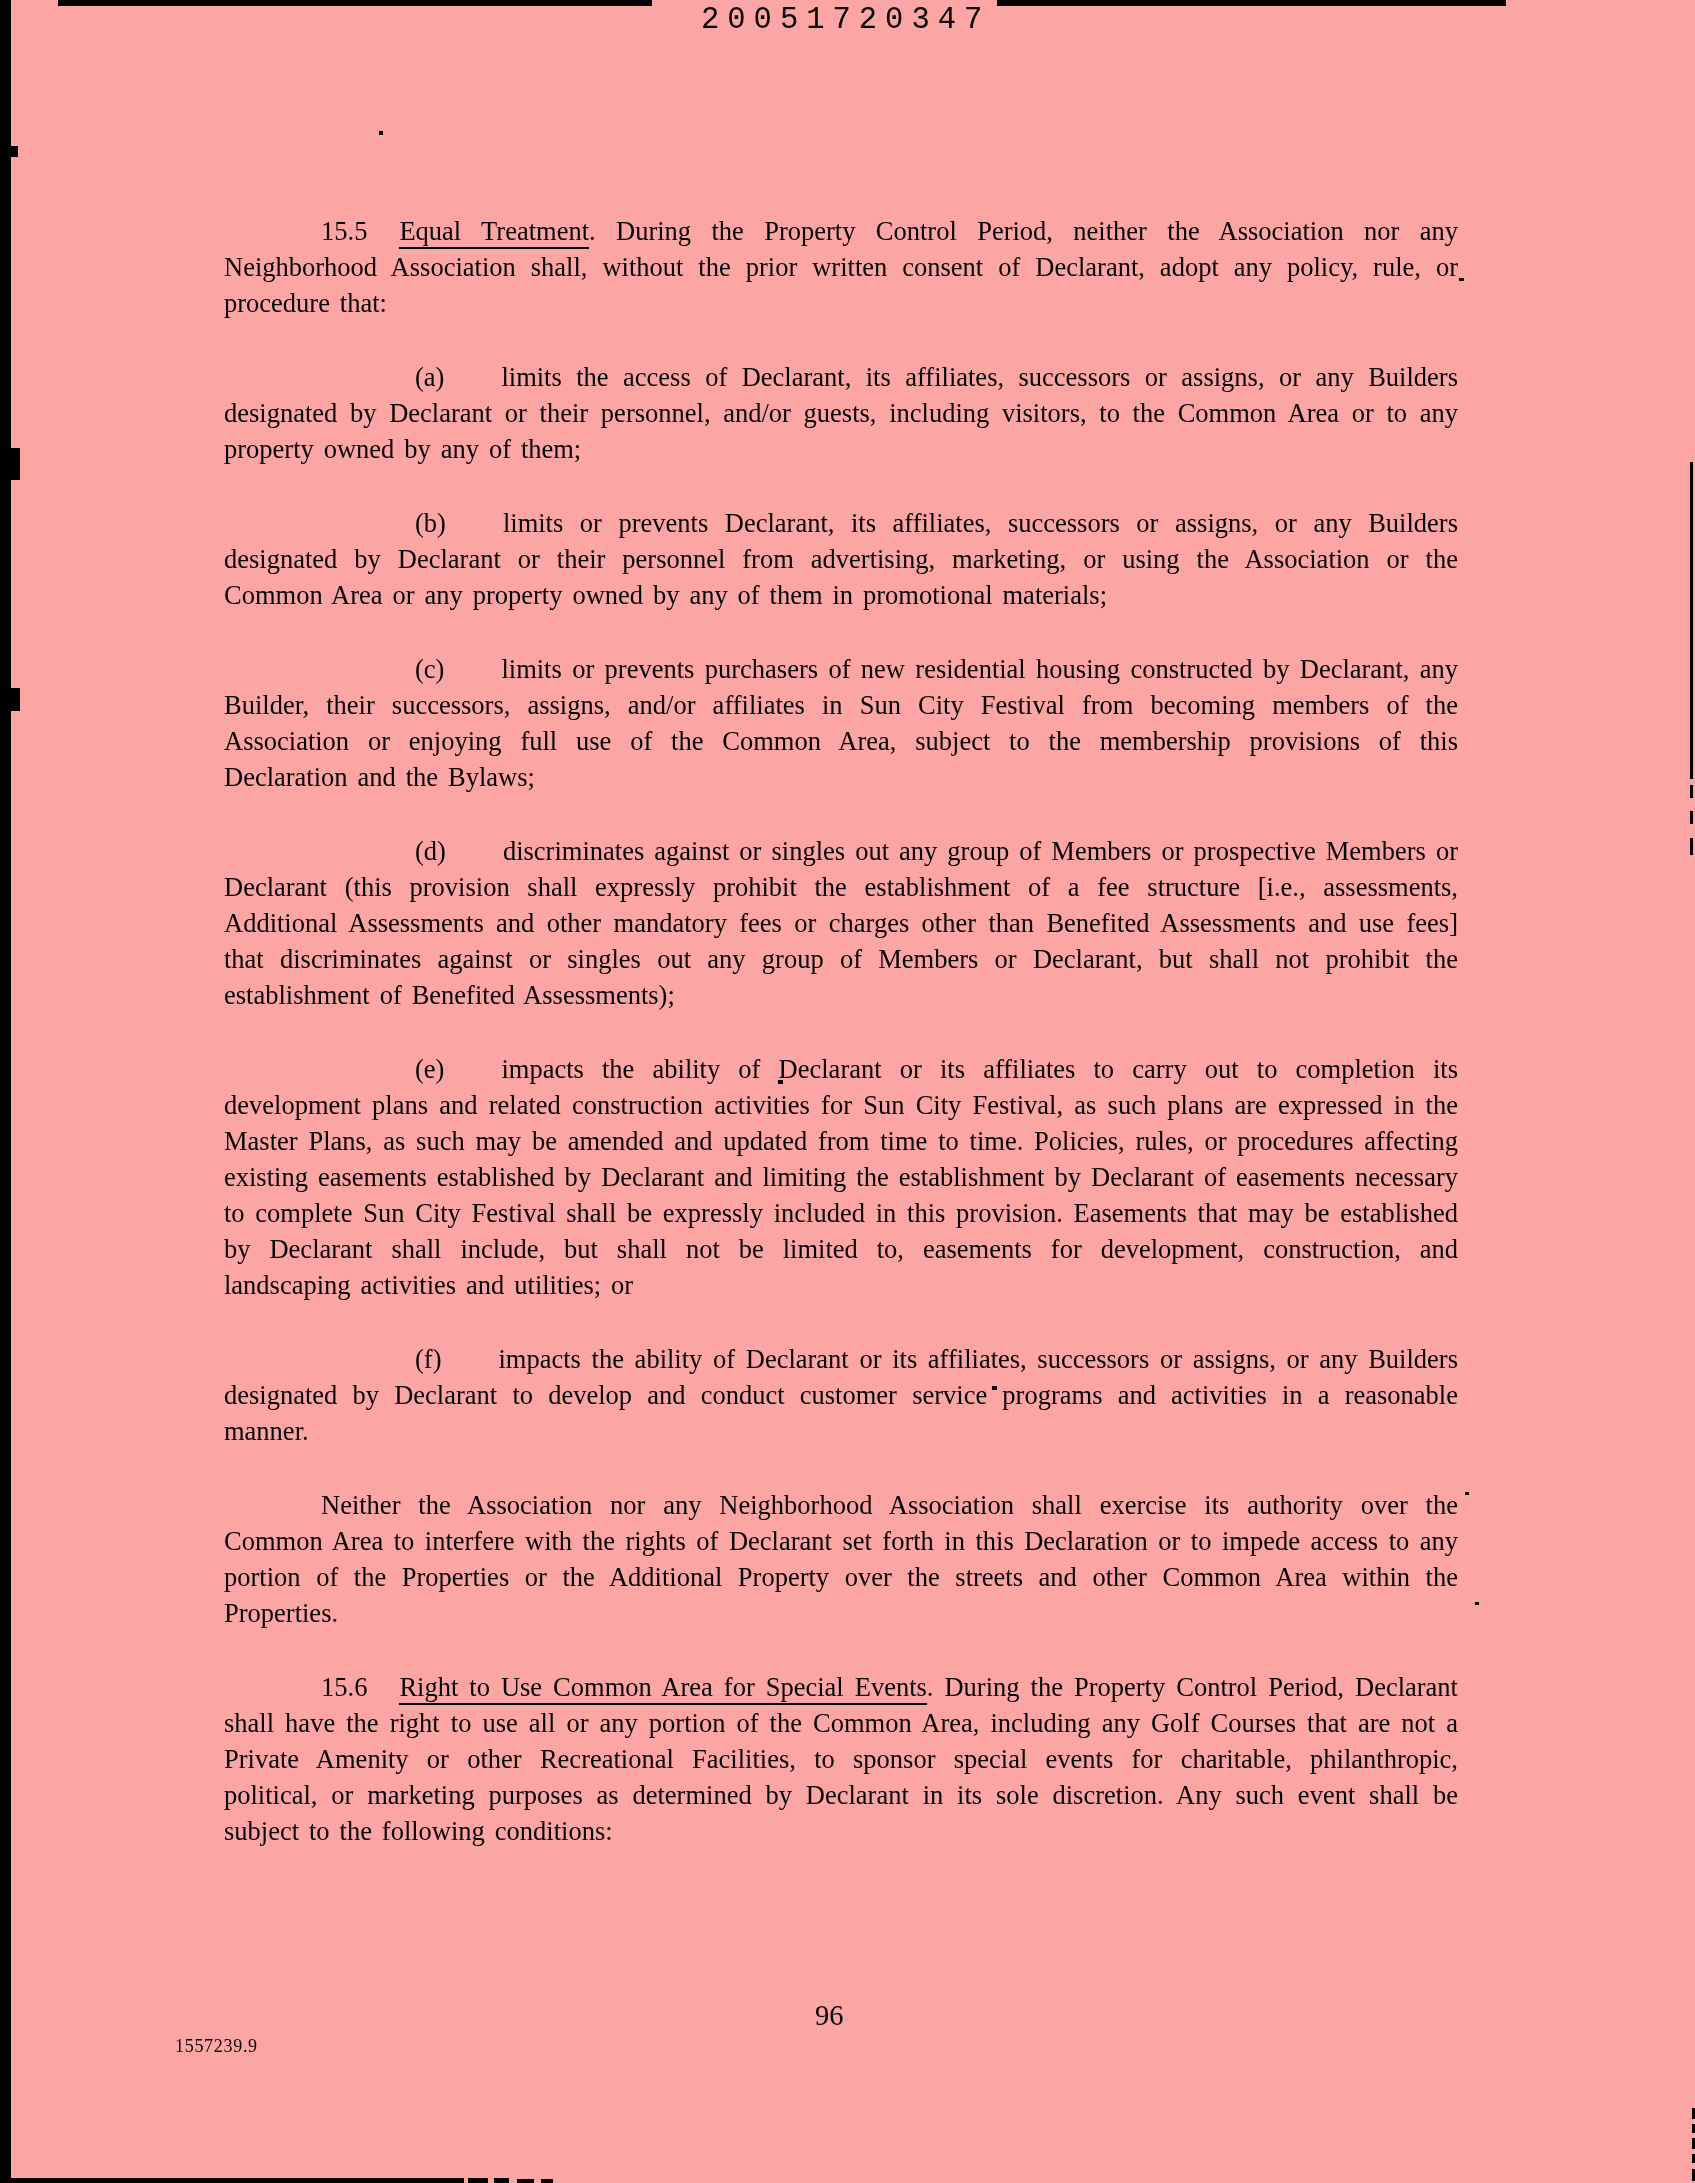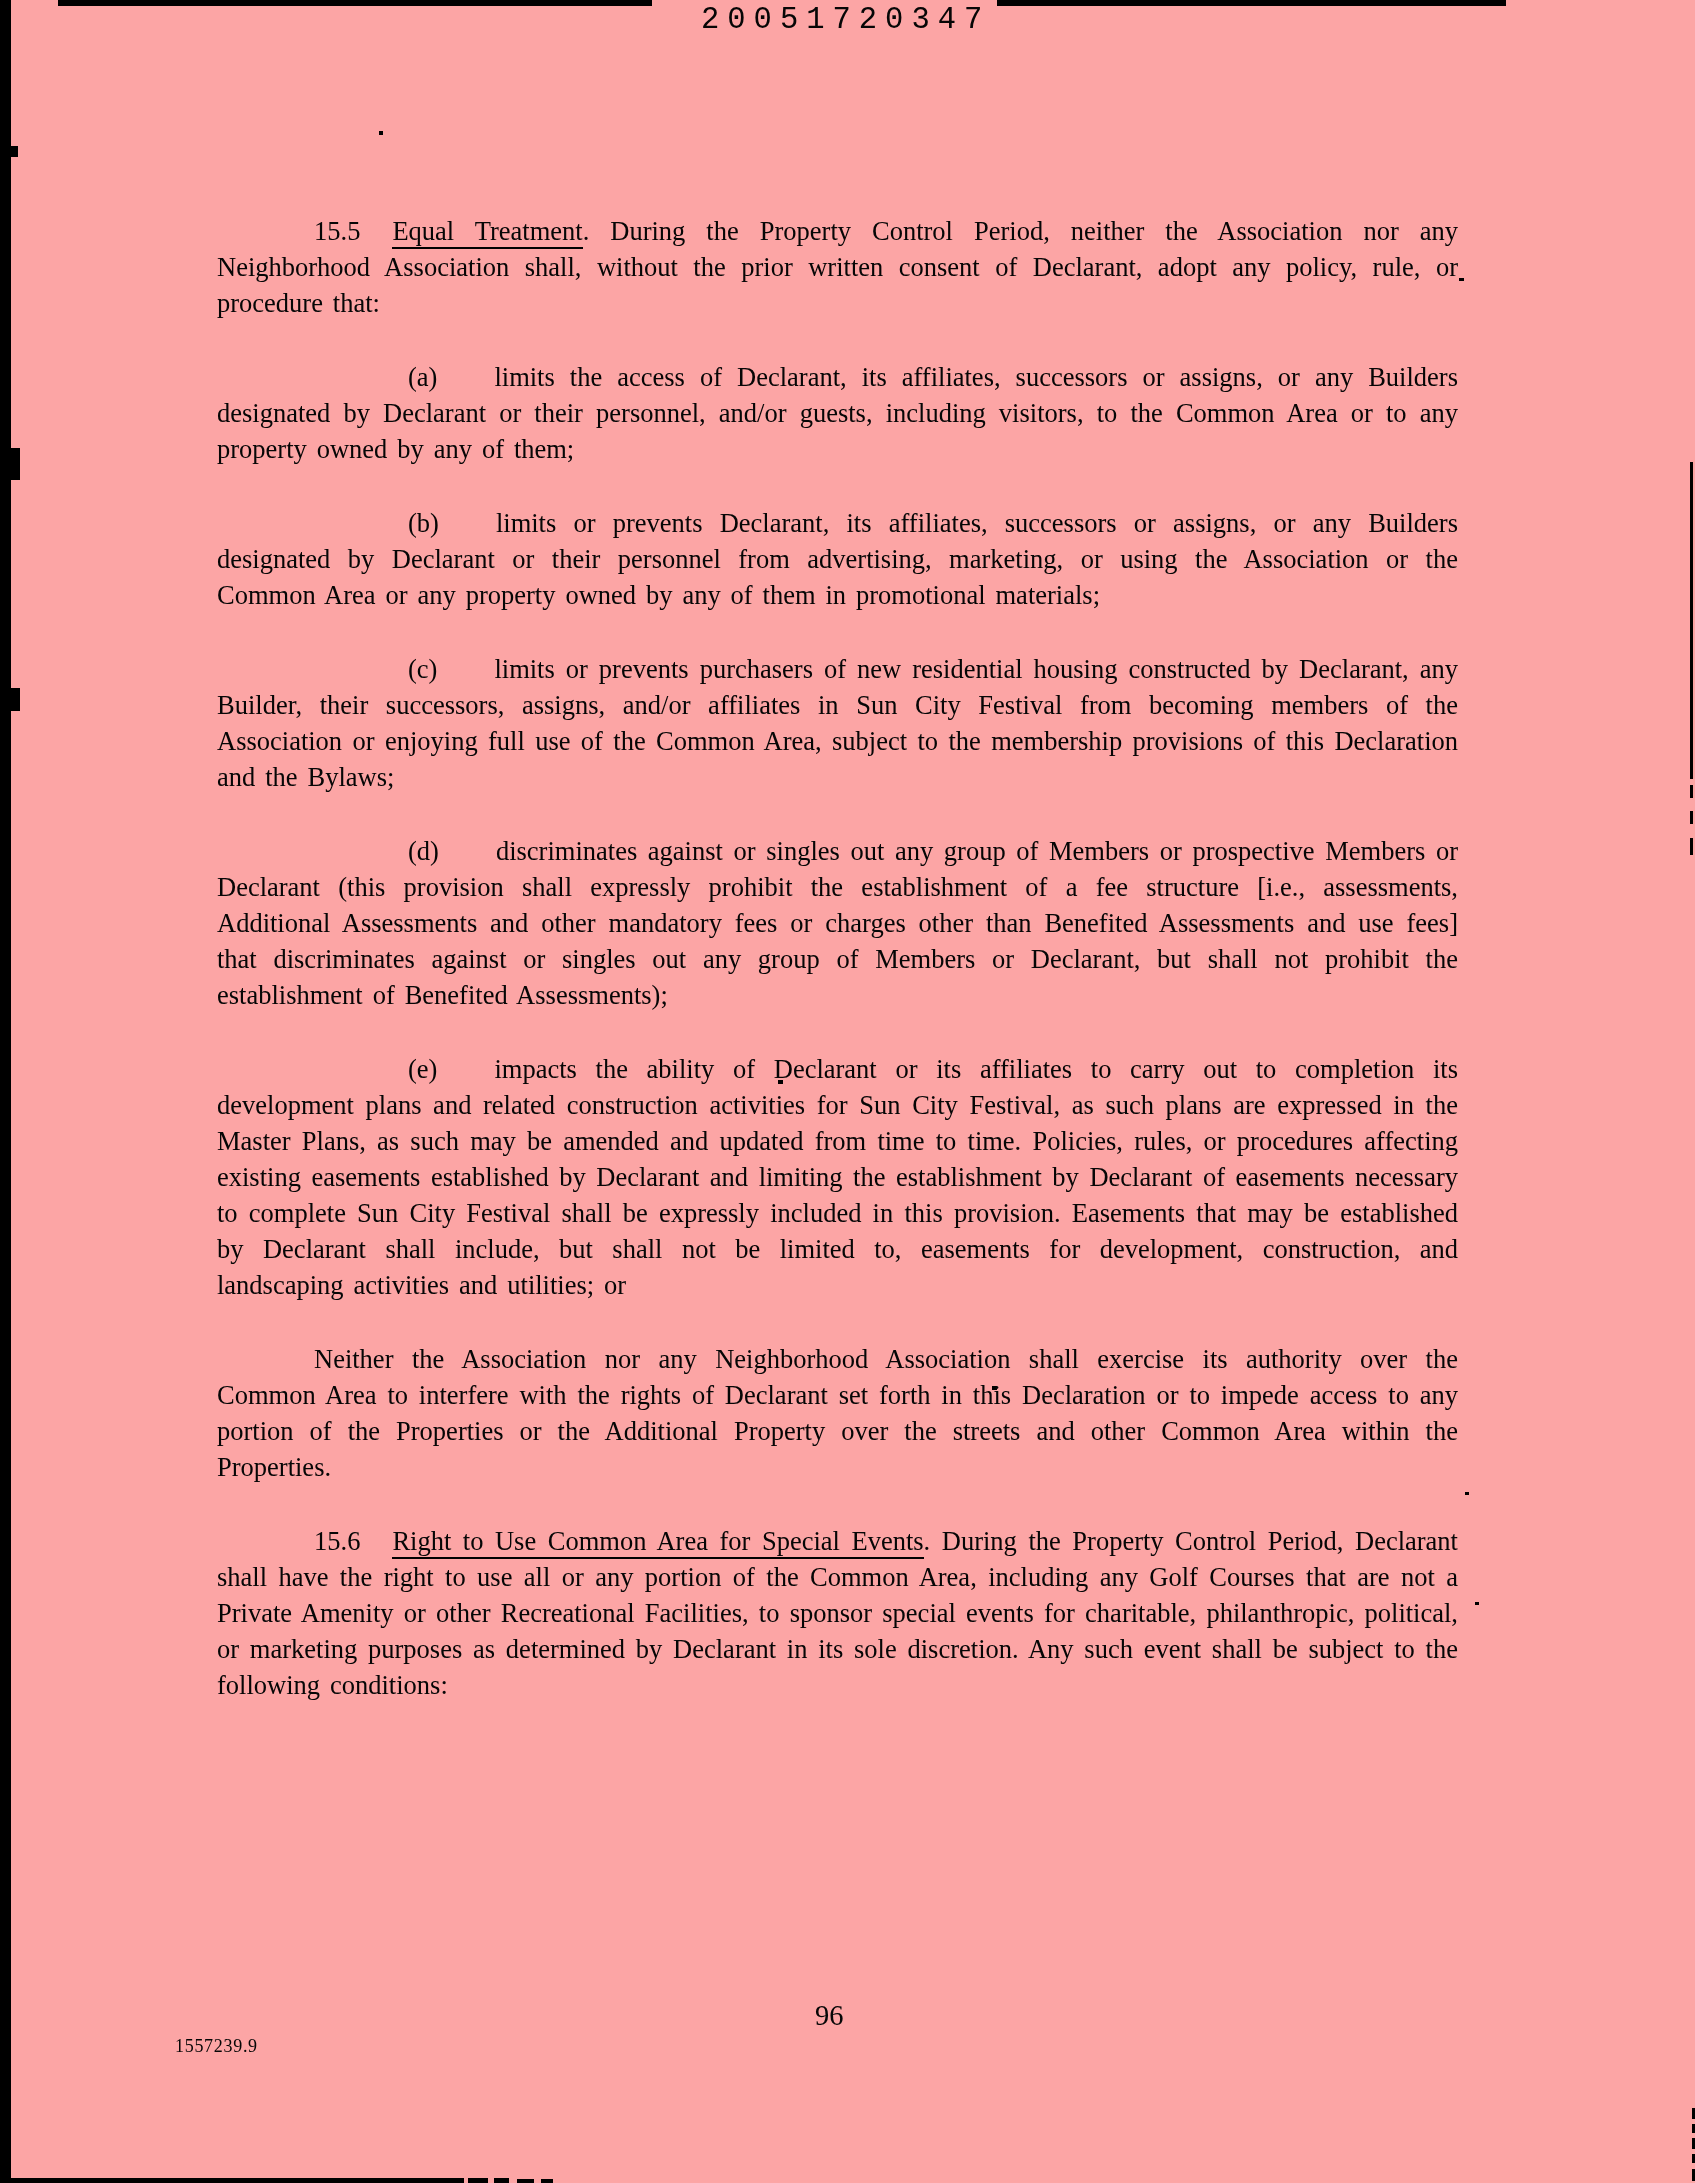--- a/index.html
+++ b/index.html
@@ -33,21 +33,21 @@
   .body-text {
     position: absolute;
     left: 213px;
     top: 213px;
     width: 1245px;
     font-size: 26.5px;
     line-height: 36px;
     text-align: justify;
     word-spacing: 3.3px;
   }
-  .body-text p { margin: 0 0 38px 4px; }
+  .body-text p { margin: 0 0 38px 11px; }
   .sec-para, .closing-para { text-indent: 97px; }
   .item-para { text-indent: 191px; }
   .tab1 { display: inline-block; width: 32px; }
   .tab2 { display: inline-block; width: 57px; }
   .underlined { border-bottom: 2.6px solid #000; padding-bottom: 0.7px; }
 
   .footer-doc-id {
     position: absolute;
     left: 175px;
     top: 2016px;
@@ -108,20 +108,21 @@
     <p class="item-para"><span>(a)</span><span class="tab2"></span><span>limits the access of Declarant, its affiliates, successors or assigns, or any Builders designated by Declarant or their personnel, and/or guests, including visitors, to the Common Area or to any property owned by any of them;</span></p>
 
     <p class="item-para"><span>(b)</span><span class="tab2"></span><span>limits or prevents Declarant, its affiliates, successors or assigns, or any Builders designated by Declarant or their personnel from advertising, marketing, or using the Association or the Common Area or any property owned by any of them in promotional materials;</span></p>
 
     <p class="item-para"><span>(c)</span><span class="tab2"></span><span>limits or prevents purchasers of new residential housing constructed by Declarant, any Builder, their successors, assigns, and/or affiliates in Sun City Festival from becoming members of the Association or enjoying full use of the Common Area, subject to the membership provisions of this Declaration and the Bylaws;</span></p>
 
     <p class="item-para"><span>(d)</span><span class="tab2"></span><span>discriminates against or singles out any group of Members or prospective Members or Declarant (this provision shall expressly prohibit the establishment of a fee structure [i.e., assessments, Additional Assessments and other mandatory fees or charges other than Benefited Assessments and use fees] that discriminates against or singles out any group of Members or Declarant, but shall not prohibit the establishment of Benefited Assessments);</span></p>
 
     <p class="item-para"><span>(e)</span><span class="tab2"></span><span>impacts the ability of Declarant or its affiliates to carry out to completion its development plans and related construction activities for Sun City Festival, as such plans are expressed in the Master Plans, as such may be amended and updated from time to time.  Policies, rules, or procedures affecting existing easements established by Declarant and limiting the establishment by Declarant of easements necessary to complete Sun City Festival shall be expressly included in this provision.  Easements that may be established by Declarant shall include, but shall not be limited to, easements for development, construction, and landscaping activities and utilities; or</span></p>
 
+    <p class="item-para"><span>(f)</span><span class="tab2"></span><span>impacts the ability of Declarant or its affiliates, successors or assigns, or any Builders designated by Declarant to develop and conduct customer service programs and activities in a reasonable manner.</span></p>
 
     <p class="closing-para"><span>Neither the Association nor any Neighborhood Association shall exercise its authority over the Common Area to interfere with the rights of Declarant set forth in this Declaration or to impede access to any portion of the Properties or the Additional Property over the streets and other Common Area within the Properties.</span></p>
 
     <p class="sec-para"><span>15.6</span><span class="tab1"></span><span class="underlined">Right to Use Common Area for Special Events</span><span>.  During the Property Control Period, Declarant shall have the right to use all or any portion of the Common Area, including any Golf Courses that are not a Private Amenity or other Recreational Facilities, to sponsor special events for charitable, philanthropic, political, or marketing purposes as determined by Declarant in its sole discretion.  Any such event shall be subject to the following conditions:</span></p>
 
   </div>
 
   <div class="footer-doc-id">1557239.9</div>
   <div class="footer-page-number">96</div>
 

